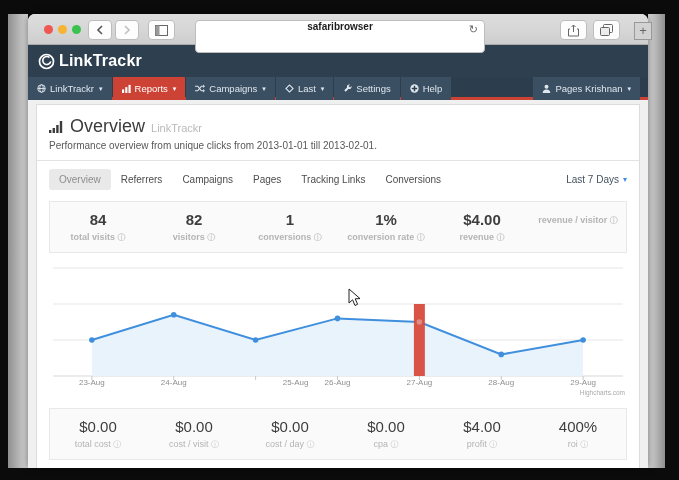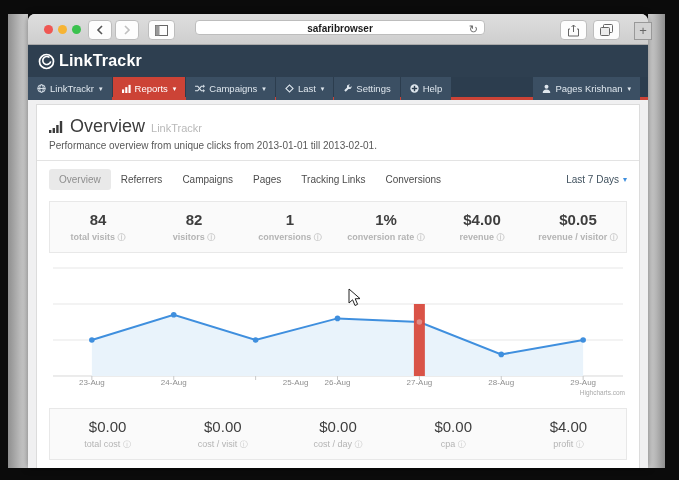--- a/index.html
+++ b/index.html
@@ -22,22 +22,22 @@
 
   
   .chrome { height:31px; background:linear-gradient(#dedede,#cecece); border-bottom:1px solid #a9a9a9;
     position:relative; }
   .tl { position:absolute; top:11px; width:9px; height:9px; border-radius:50%; }
   .tl.red{ left:16px; background:#ef5753; } .tl.yellow{ left:30px; background:#f6b434; } .tl.green{ left:44px; background:#3ac24e; }
   .chrome-btn { position:absolute; top:6px; height:20px; background:#fdfdfd; border:1px solid #bdbdbd;
     border-radius:4px; display:flex; align-items:center; justify-content:center; }
   .btn-back{ left:60px; width:24px; } .btn-fwd{ left:87px; width:24px; } .btn-sidebar{ left:120px; width:27px; }
   .btn-share{ left:532px; width:27px; } .btn-tabs{ left:565px; width:27px; }
-  .addr { position:absolute; left:167px; top:6px; width:290px; height:15px; background:#fff;
-    border:1px solid #bdbdbd; border-radius:4px; display:flex; align-items:flex-end; }
+  .addr { position:absolute; left:167px; top:6px; width:290px; height:33px; background:#fff;
+    border:1px solid #bdbdbd; border-radius:4px; display:flex; align-items:flex-start; }
   .addr-text { flex:1; text-align:center; font-size:10px; font-weight:bold; color:#1c1c1c; }
   .addr-refresh { position:absolute; right:6px; top:2px; font-size:11px; color:#666; }
 
   
   .site-header { height:32px; background:#2e3f50; display:flex; align-items:center; padding-left:10px; }
   .logo { display:flex; align-items:center; gap:4px; color:#fff; font-size:16px; font-weight:bold; letter-spacing:.2px; }
 
   
   .navbar { height:23px; background:#2c3d4e; border-bottom:3px solid #cc4336; display:flex; }
   .nav-left { display:flex; gap:1px; }
@@ -247,21 +247,20 @@
           </div>
         <div class="stat">
             <div class="stat-value">1%</div>
             <div class="stat-label"><span>conversion rate</span> <span class="info">ⓘ</span></div>
           </div>
         <div class="stat">
             <div class="stat-value">$4.00</div>
             <div class="stat-label"><span>revenue</span> <span class="info">ⓘ</span></div>
           </div>
         <div class="stat">
-            <div class="stat-value">$0.05</div>
             <div class="stat-label"><span>revenue / visitor</span> <span class="info">ⓘ</span></div>
           </div>
       </div>
 
       <div class="chart-wrap" id="chart">
           <svg viewBox="0 0 580 145" width="100%" height="145" preserveAspectRatio="none">
             <line x1="4" x2="576" y1="84" y2="84" stroke="#e7e7e7" stroke-width="1"></line>
             <line x1="4" x2="576" y1="48" y2="48" stroke="#e7e7e7" stroke-width="1"></line>
             <line x1="4" x2="576" y1="12" y2="12" stroke="#e7e7e7" stroke-width="1"></line>
             <line x1="4" x2="576" y1="120" y2="120" stroke="#d8d8d8" stroke-width="1"></line>
@@ -308,20 +307,24 @@
             <div class="stat-label"><span>cost / day</span> <span class="info">ⓘ</span></div>
           </div>
         <div class="stat">
             <div class="stat-value">$0.00</div>
             <div class="stat-label"><span>cpa</span> <span class="info">ⓘ</span></div>
           </div>
         <div class="stat">
             <div class="stat-value">$4.00</div>
             <div class="stat-label"><span>profit</span> <span class="info">ⓘ</span></div>
           </div>
+        <div class="stat">
+            <div class="stat-value">400%</div>
+            <div class="stat-label"><span>roi</span> <span class="info">ⓘ</span></div>
+          </div>
       </div>
 
     </div>
   </div>
 </div>
 
 <svg class="cursor" width="13" height="19" viewBox="0 0 13 19">
   <path d="M1,1 L1,15 L4.6,11.8 L7,17.5 L9.6,16.3 L7.2,10.8 L12,10.6 Z" fill="#fff" stroke="#222" stroke-width="1"></path>
 </svg>
 

